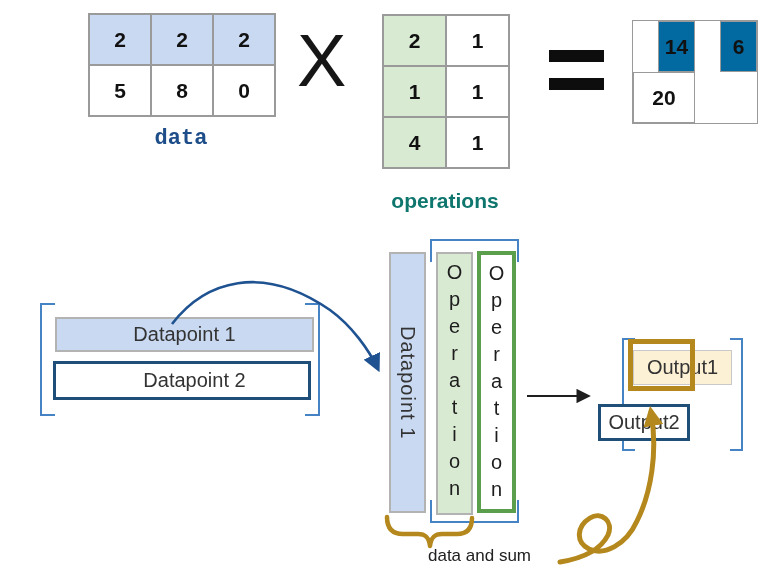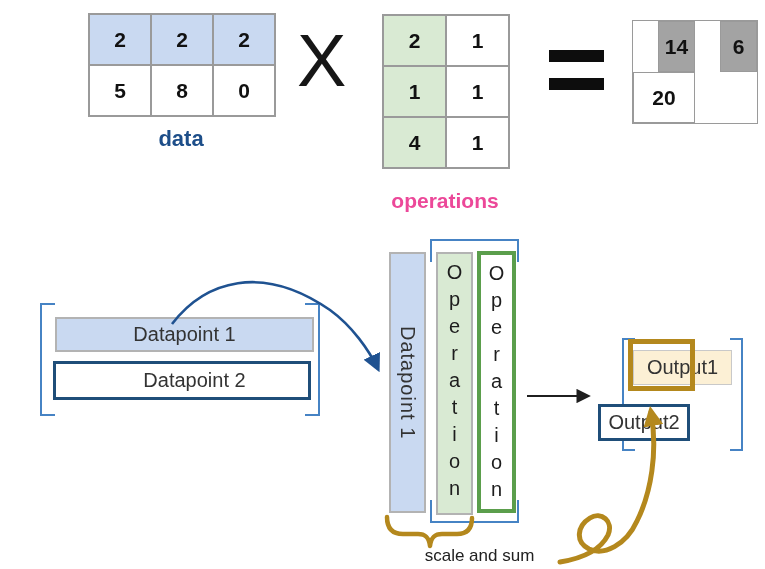--- a/index.html
+++ b/index.html
@@ -9,25 +9,25 @@
   }
 
   
   .matrix { position:absolute; display:grid; border:1px solid #9a9a9a; background:#fff; }
   .cell {
     border:1px solid #9a9a9a; display:flex; align-items:center; justify-content:center;
     font-size:21px; font-weight:bold; color:#111; box-sizing:border-box;
   }
   .c-blue  { background:#c9d9f1; }
   .c-green { background:#d9ead3; }
-  .c-cream { background:#a3a3a3;margin-left:25px; }
+  .c-cream { background:#0369a1;margin-left:25px; }
 
   .mlabel { position:absolute; text-align:center; font-weight:bold; }
   .lbl-data { color:#1d4e89; font-size:22px; }
-  .lbl-ops  { color:#ec4899; font-size:21px; }
+  .lbl-ops  { color:#0f766e; font-size:21px; }
 
   .times { position:absolute; font-size:74px; line-height:1.05; color:#161616; font-weight:400; }
   .equals { position:absolute; }
   .equals .bar { position:absolute; left:0; width:55px; height:12px; background:#0d0d0d; }
 
   
   .bk { position:absolute; box-sizing:border-box; border:0 solid #4683c4; }
   .bk-l { border-left:2.5px solid #4683c4; border-top:2.5px solid #4683c4; border-bottom:2.5px solid #4683c4; }
   .bk-r { border-right:2.5px solid #4683c4; border-top:2.5px solid #4683c4; border-bottom:2.5px solid #4683c4; }
   .bk-t { border-top:2.5px solid #4683c4; border-left:2.5px solid #4683c4; border-right:2.5px solid #4683c4; }
@@ -61,21 +61,21 @@
 <div class="canvas">
 
   <div class="matrix" style="left:88px; top:13px; grid-template-columns:repeat(3,62px); grid-template-rows:repeat(2,51px);">
     <div class="cell c-blue">2</div>
     <div class="cell c-blue">2</div>
     <div class="cell c-blue">2</div>
     <div class="cell">5</div>
     <div class="cell">8</div>
     <div class="cell">0</div>
   </div>
-  <div class="mlabel lbl-data" style="left:88px; top:126px; width:186px;">data</div>
+  <div class="mlabel lbl-data" style="left:88px; top:126px; width:186px;font-family:Liberation Mono, monospace;">data</div>
 
   <div class="times" style="left:297px; top:22px;">X</div>
 
   <div class="matrix" style="left:382px; top:14px; grid-template-columns:repeat(2,63px); grid-template-rows:repeat(3,51px);">
     <div class="cell c-green">2</div>
     <div class="cell">1</div>
     <div class="cell c-green">1</div>
     <div class="cell">1</div>
     <div class="cell c-green">4</div>
     <div class="cell">1</div>
@@ -126,21 +126,21 @@
 p
 e
 r
 a
 t
 i
 o
 n</div>
   </div>
 
-  <div class="caption" style="left:407px; top:546px; width:145px;">scale and sum</div>
+  <div class="caption" style="left:407px; top:546px; width:145px;">data and sum</div>
 
   <div class="bk bk-l" style="left:622px; top:338px; width:13px; height:113px;"></div>
   <div class="bk bk-r" style="left:730px; top:338px; width:13px; height:113px;"></div>
 
   <div class="box b-out1" style="left:633px; top:350px; width:99px; height:35px;">
     <span>Output1</span>
   </div>
   <div class="gold-rect" style="left:628px; top:339px; width:67px; height:52px;"></div>
   <div class="box b-out2" style="left:598px; top:404px; width:92px; height:37px;text-align:center;">
     <span>Output2</span>

